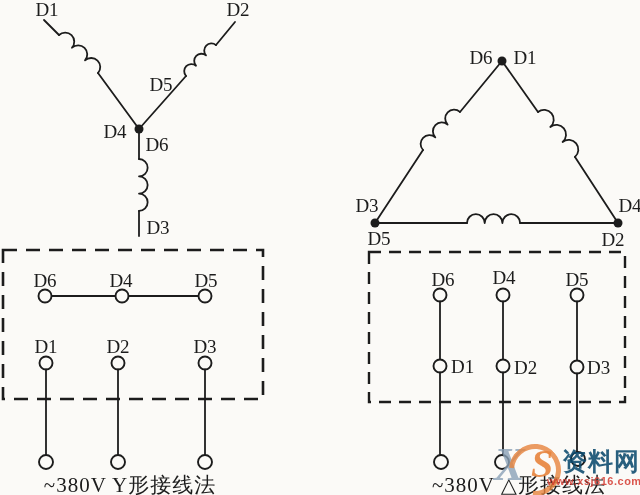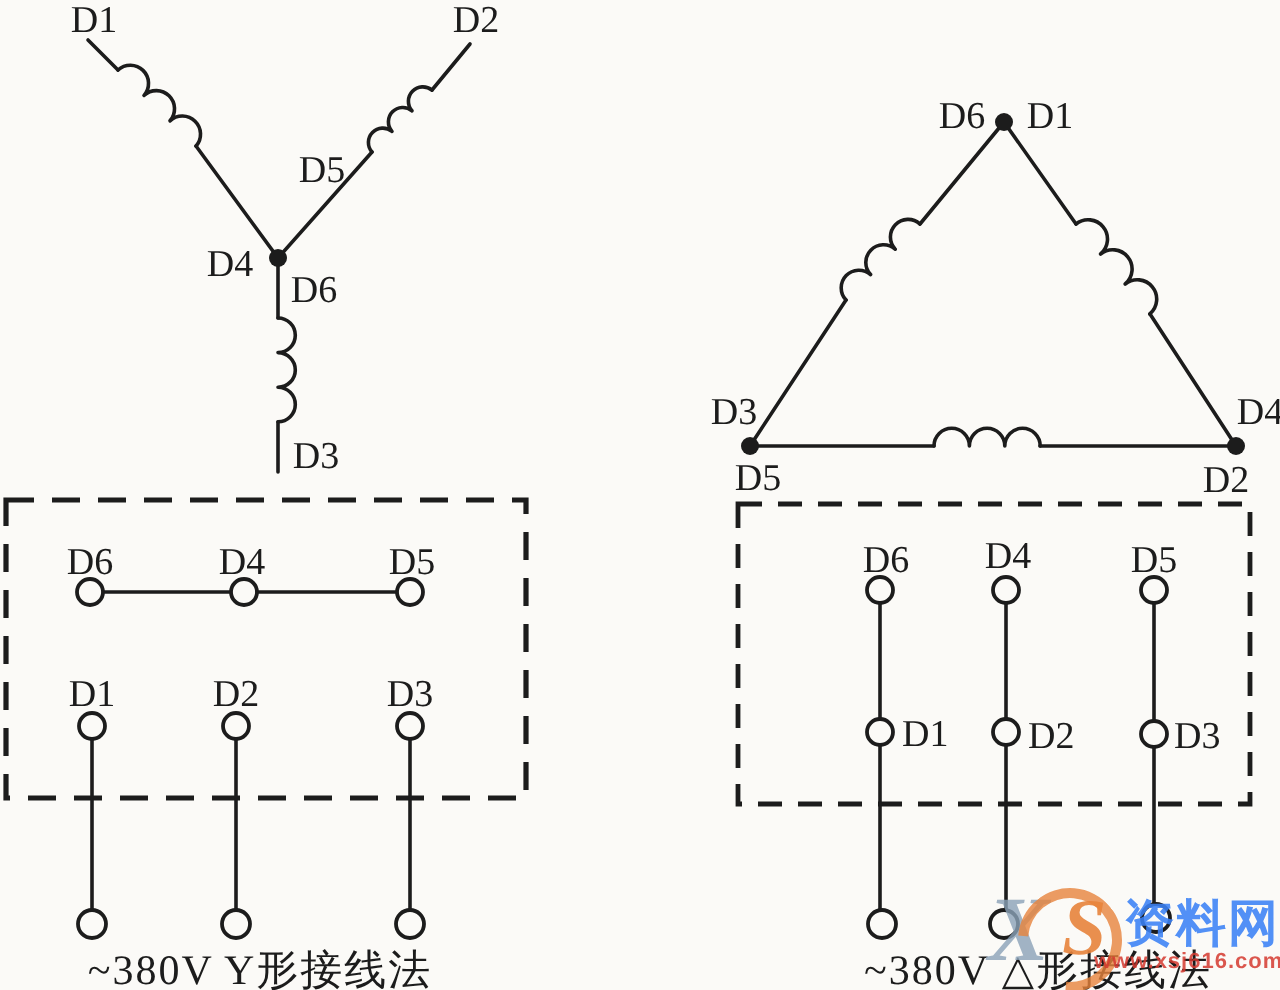--- a/index.html
+++ b/index.html
@@ -166,17 +166,17 @@
       <text class="lbl anchor-start" x="514" y="374">D2</text>
       <text class="lbl anchor-start" x="587" y="374">D3</text>
       <text class="caption anchor-mid" x="519" y="492">~380V △形接线法</text>
     </g>
   </svg>
 
   <div class="watermark">
     <div class="wm-x" style="color: rgb(139, 162, 184);">X</div>
     <div class="wm-ring"></div>
     <div class="wm-s" style="color: rgb(232, 132, 60);">S</div>
-    <div class="wm-name" style="color: #3b82f6;">资料网</div>
+    <div class="wm-name" style="color: #0c4a6e;">资料网</div>
     <div class="wm-url" style="color: rgb(213, 58, 48);">www.xsj616.com</div>
   </div>
 
 </div>
 
 </body></html>

